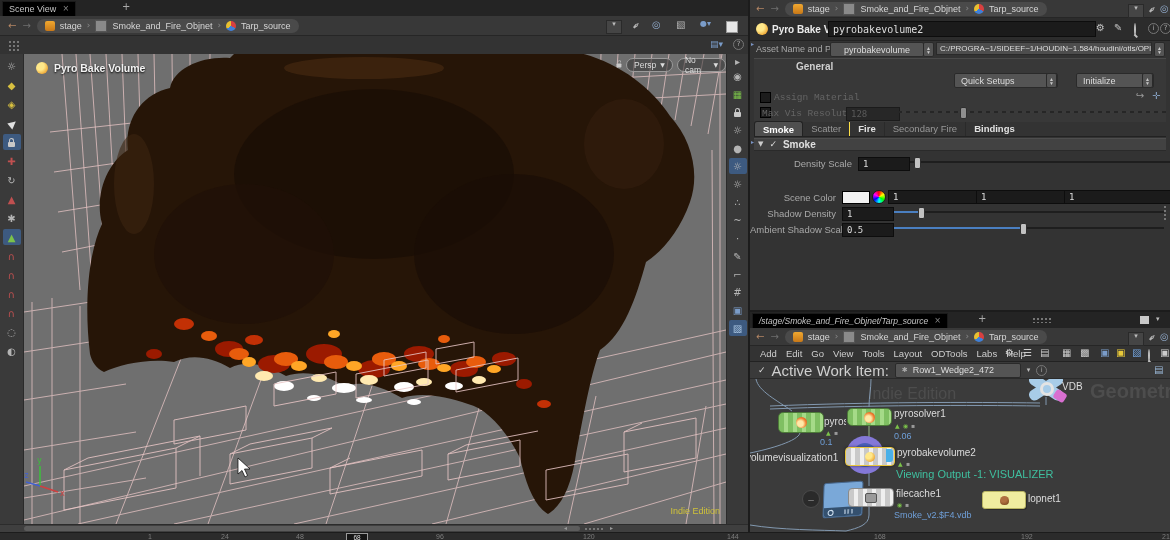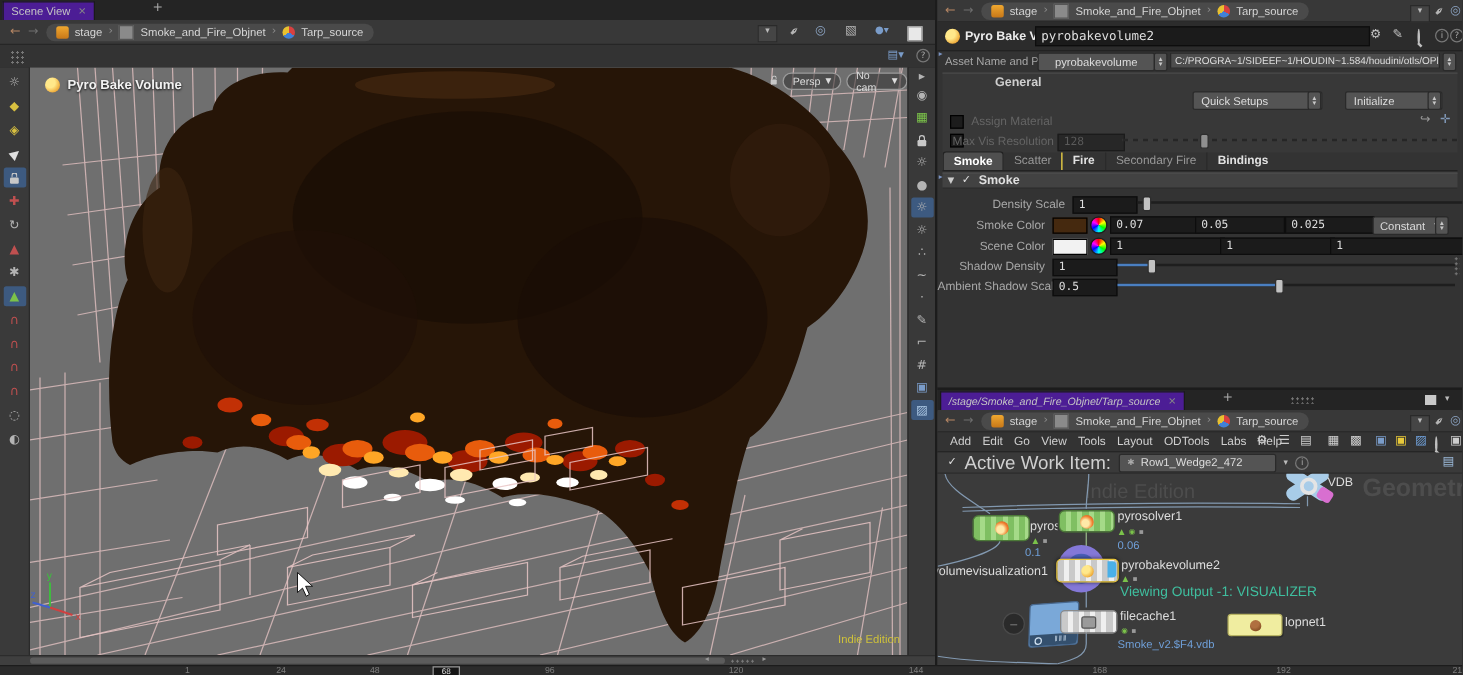--- a/index.html
+++ b/index.html
@@ -4,39 +4,39 @@
 <style>
   html,body{margin:0;padding:0;background:#222;}
   #app{position:relative;width:1170px;height:540px;background:#2e2e2e;overflow:hidden;
        font-family:"Liberation Sans",sans-serif;font-size:10px;color:#ccc;
        -webkit-font-smoothing:antialiased;}
   .abs{position:absolute;}
   .flex{display:flex;align-items:center;}
   .glyph{font-family:"DejaVu Sans",sans-serif;line-height:1;}
   
   .tabrow{background:#242424;border-bottom:1px solid #1a1a1a;}
-  .paneltab{background:#4c1d95;border:1px solid #1a1a1a;border-bottom:none;color:#c4c4c4;
+  .paneltab{background:#000000;border:1px solid #1a1a1a;border-bottom:none;color:#c4c4c4;
             height:14px;display:flex;align-items:center;padding:0 6px;gap:6px;font-size:9px;text-align:right;}
   .crumbrow{background:#383838;border-bottom:1px solid #262626;}
   .crumb{display:flex;align-items:center;background:#4a4a4a;border-radius:8px;height:14px;
          padding:0 8px;gap:5px;font-size:9px;color:#d6d6d6;}
   .crumbsep{color:#8a8a8a;font-size:9px;}
   .toolrow{background:#333;border-bottom:1px solid #222;}
   
   .field{background:#1b1b1b;border:1px solid #0d0d0d;color:#dedede;
          font-family:"DejaVu Sans Mono",monospace;font-size:9px;display:flex;
          align-items:center;padding:0 4px;height:12px;}
   .field.dis{color:#5a5a5a;background:#272727;border-color:#1b1b1b;}
   .drop{background:#545454;border:1px solid #2a2a2a;border-radius:2px;color:#ddd;font-size:9px;
         display:flex;align-items:center;justify-content:center;gap:4px;height:13px;}
   .stepper{width:9px;height:13px;background:#545454;border:1px solid #2a2a2a;border-radius:2px;
            color:#c8c8c8;font-size:5px;display:flex;flex-direction:column;align-items:center;
            justify-content:center;line-height:4px;}
   .lbl{color:#a8a8a8;font-size:9.5px;text-align:right;white-space:nowrap;}
-  .lbl.dis{color:#646464;}
+  .lbl.dis{color:#646464;font-family:Liberation Mono, monospace;}
   .cb{width:9px;height:9px;background:#1c1c1c;border:1px solid #000;display:flex;
       align-items:center;justify-content:center;color:#ddd;font-size:8px;}
   .slider{height:12px;}
   .track{position:absolute;left:0;right:0;top:5px;height:2px;background:#1e1e1e;}
   .track.dotted{background:repeating-linear-gradient(90deg,#262626 0 4px,#3a3a3a 4px 8px);}
   .fill{position:absolute;top:5px;height:2px;background:#4a7fc1;}
   .handle{position:absolute;top:1px;width:5px;height:10px;background:#c2c2c2;
           border:1px solid #2e2e2e;border-radius:2px;}
   .wheel{width:12px;height:12px;border-radius:50%;border:1px solid #1d1d1d;
          background:conic-gradient(#f00,#ff0,#0f0,#0ff,#00f,#f0f,#f00);}
@@ -397,42 +397,20 @@
       <span class="abs lbl" style="left:0;top:2px;width:86px;">Density Scale</span>
       <div class="abs field" style="left:92px;top:1px;width:42px;">
           <span>1</span>
         </div>
       <div class="abs slider" style="left:144px;top:0;width:270px;">
         <div class="track"></div>
           <div class="handle" style="left:4px;"></div>
       </div>
     </div>
 
-    <div class="abs" style="left:0;top:172px;width:420px;height:16px;">
-      <span class="abs lbl" style="left:0;top:3px;width:86px;">Smoke Color</span>
-      <div class="abs" style="left:92px;top:2px;width:26px;height:11px;background:#45290f;border:1px solid #000;"></div>
-      <div class="abs wheel" style="left:122px;top:1px;"></div>
-      <div class="abs field" style="left:138px;top:1px;width:62px;">
-          <span>0.07</span>
-        </div>
-      <div class="abs field" style="left:206px;top:1px;width:62px;">
-          <span>0.05</span>
-        </div>
-      <div class="abs field" style="left:278px;top:1px;width:62px;">
-          <span>0.025</span>
-        </div>
-      <div class="abs drop" style="left:348px;top:1px;width:48px;justify-content:space-between;padding:0 5px;">
-        <span>Constant</span>
-          <span class="glyph" style="font-size:6px;">▼</span>
-      </div>
-      <div class="abs stepper" style="left:398px;top:1px;">
-          <span>▲</span>
-          <span>▼</span>
-        </div>
-    </div>
 
     <div class="abs" style="left:0;top:189px;width:420px;height:16px;">
       <span class="abs lbl" style="left:0;top:3px;width:86px;">Scene Color</span>
       <div class="abs" style="left:92px;top:2px;width:26px;height:11px;background:#f2f2f2;border:1px solid #000;"></div>
       <div class="abs wheel" style="left:122px;top:1px;"></div>
       <div class="abs field" style="left:138px;top:1px;width:82px;">
           <span>1</span>
         </div>
       <div class="abs field" style="left:226px;top:1px;width:82px;">
           <span>1</span>

